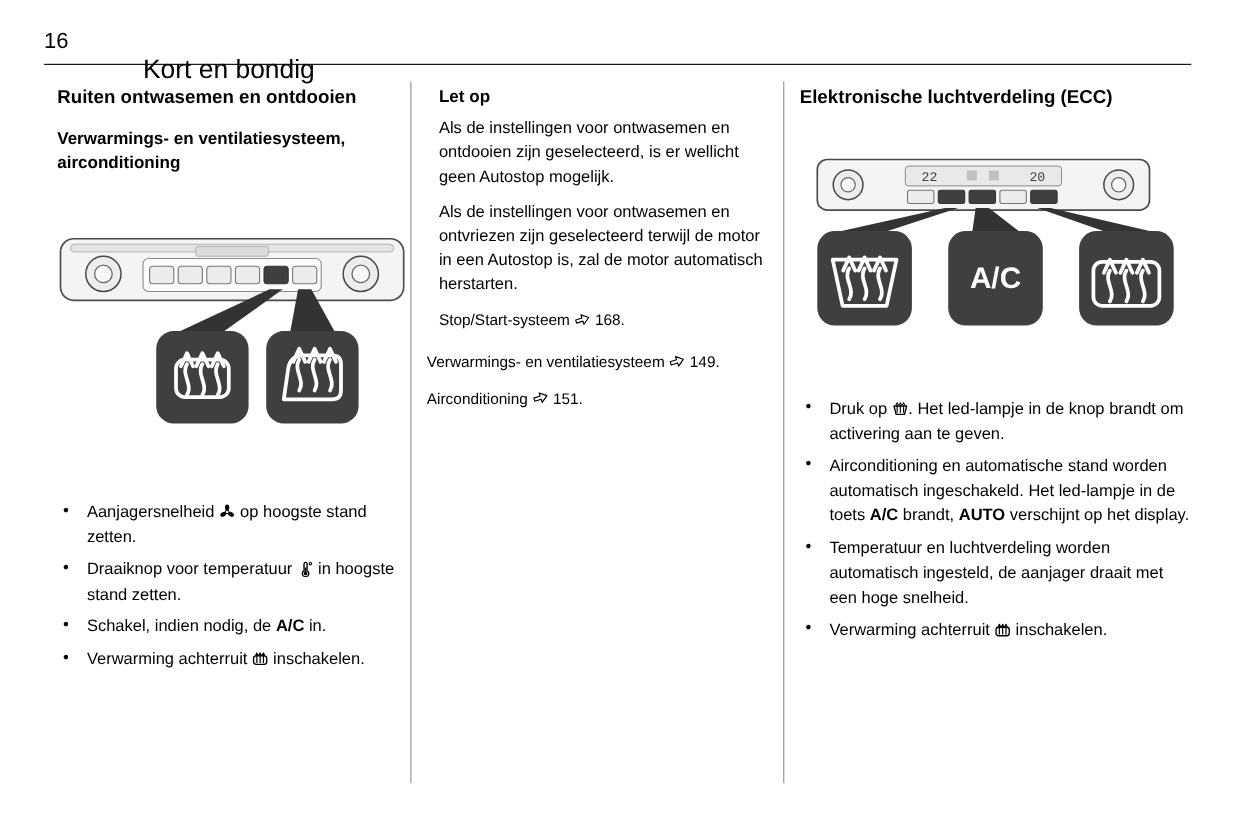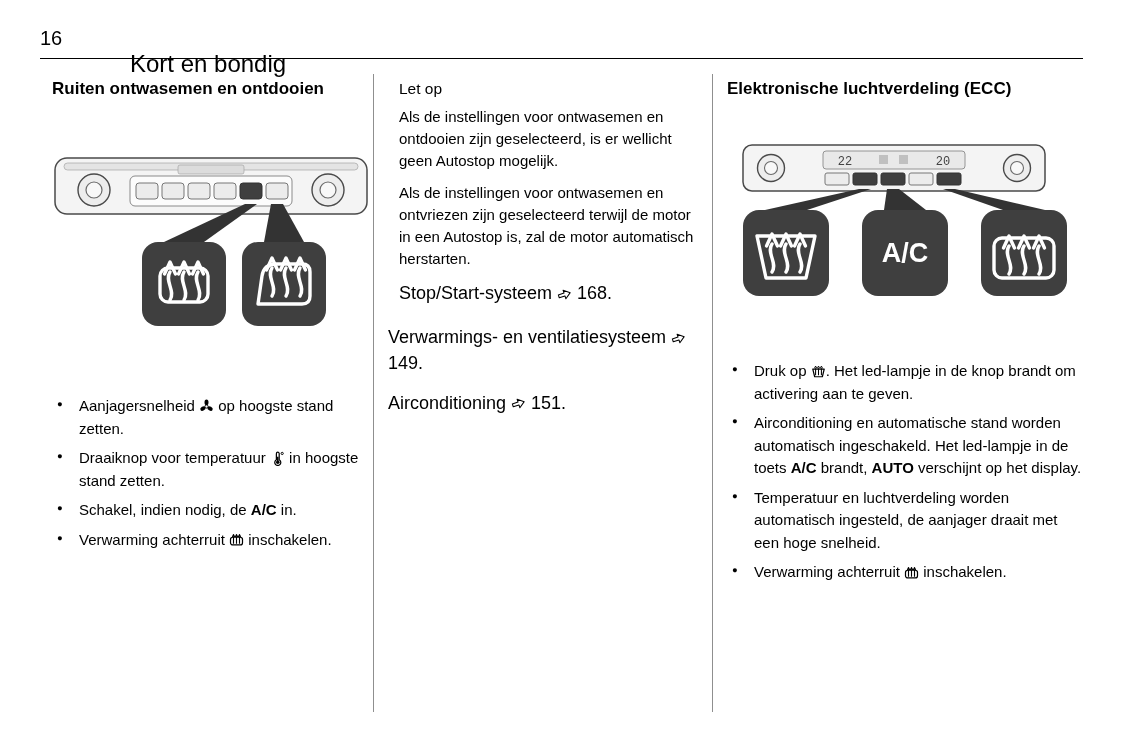--- a/index.html
+++ b/index.html
@@ -28,23 +28,23 @@
 
   .figure{margin-top:44px;}
   .col-right .figure{margin-top:40px;}
 
   ul.bullets{list-style:none;margin:55px 0 0;padding:0;font-size:15px;line-height:1.5;}
   .col-right ul.bullets{margin-top:50px;}
   ul.bullets li{position:relative;padding-left:27px;margin-bottom:7px;}
   ul.bullets li::before{content:"\25CF";position:absolute;left:5px;top:2px;font-size:9.5px;}
 
   .note{padding-left:11px;}
-  .note h3{font-size:15.5px;font-weight:normal;margin:8px 0 8px;}
+  .note h3{font-size:15.5px;font-weight:bold;margin:8px 0 8px;}
   .note p{margin:0 0 11px;font-size:15px;line-height:1.45;}
-  p.ref{font-size:18px;line-height:1.45;margin:0 0 13px;}
+  p.ref{font-size:14px;line-height:1.45;margin:0 0 13px;}
   .note p.ref{margin:2px 0 18px;}
 
   .inl-icon svg{vertical-align:-2.5px;}
   b{font-weight:bold;}
 </style>
 </head>
 <body>
 
 <svg width="0" height="0" style="position:absolute" aria-hidden="true">
   <defs>
@@ -86,20 +86,21 @@
   <span class="page-num">16</span>
   <span class="page-title">Kort en bondig</span>
 </header>
 <div class="header-rule"></div>
 
 <div class="vdivider" id="divider-1"></div>
 <div class="vdivider" id="divider-2"></div>
 
 <section class="col col-left">
   <h2 class="sec">Ruiten ontwasemen en ontdooien</h2>
+  <h3 class="sub">Verwarmings- en ventilatiesysteem, airconditioning</h3>
 
   <div class="figure">
     <svg width="322" height="192" viewBox="0 0 322 192" role="img">
       <g>
         <rect x="3" y="14" width="312" height="56" rx="12" fill="#f4f4f4" stroke="#4a4a4a" stroke-width="1.5"></rect>
         <rect x="12" y="19" width="294" height="7" rx="3.5" fill="#e4e4e4" stroke="#a5a5a5" stroke-width="0.7"></rect>
         <circle cx="42" cy="46" r="16" fill="#ededed" stroke="#4a4a4a" stroke-width="1.4"></circle>
         <circle cx="42" cy="46" r="8" fill="#f8f8f8" stroke="#6a6a6a" stroke-width="1.2"></circle>
         <circle cx="276" cy="46" r="16" fill="#ededed" stroke="#4a4a4a" stroke-width="1.4"></circle>
         <circle cx="276" cy="46" r="8" fill="#f8f8f8" stroke="#6a6a6a" stroke-width="1.2"></circle>

